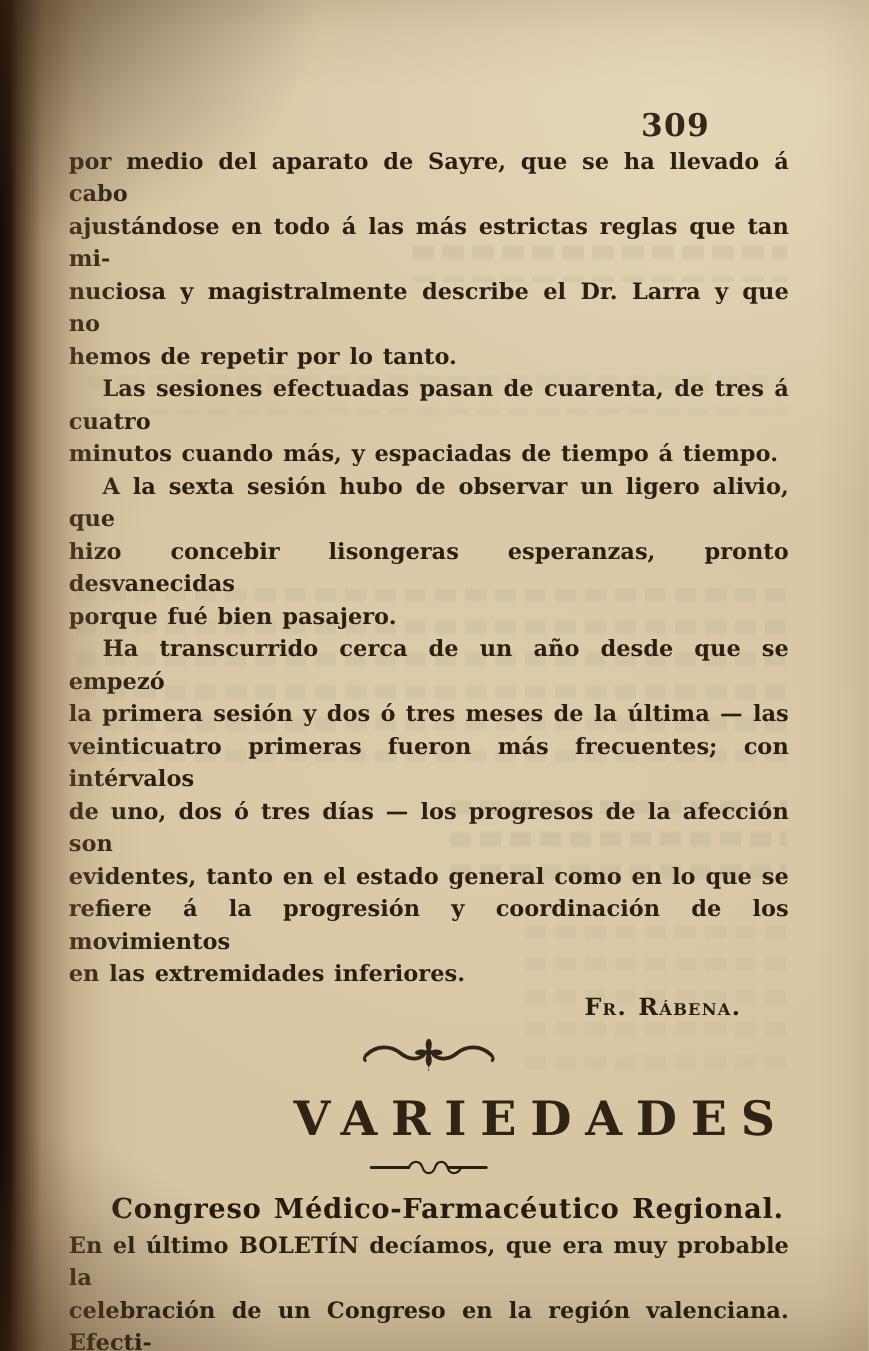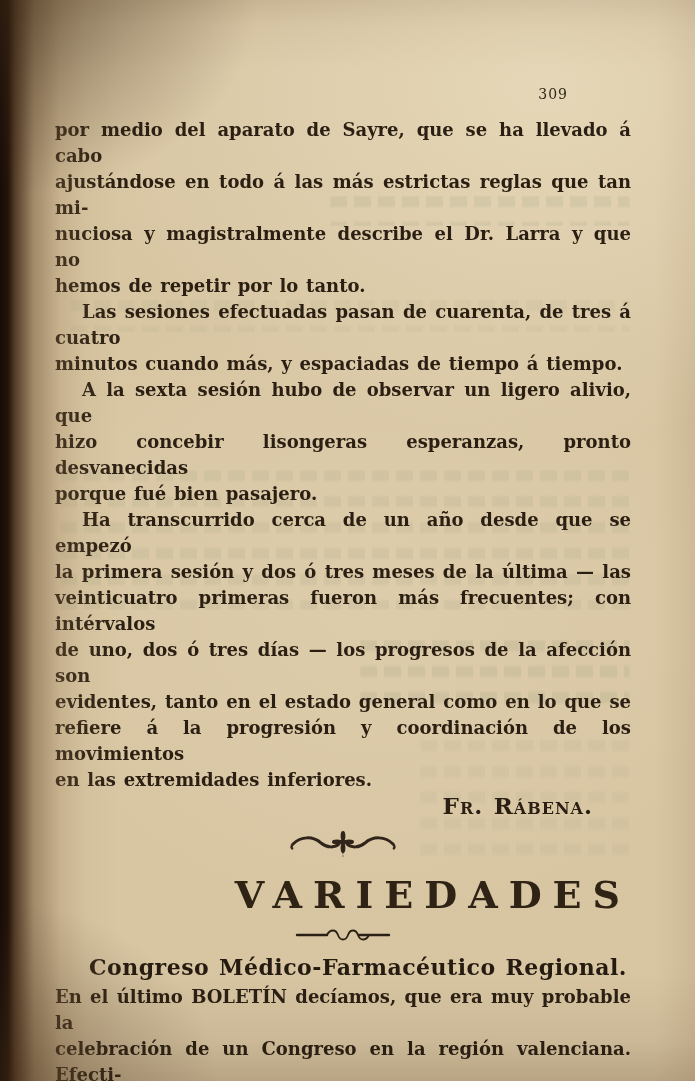--- a/index.html
+++ b/index.html
@@ -39,34 +39,34 @@
   .ghost{
     position:absolute;pointer-events:none;filter:blur(1.2px);
     background:repeating-linear-gradient(180deg,
       rgba(128,138,112,.13) 0 11px, rgba(128,138,112,0) 11px 26px);
     -webkit-mask-image:repeating-linear-gradient(90deg,#000 0 17px,transparent 17px 24px);
             mask-image:repeating-linear-gradient(90deg,#000 0 17px,transparent 17px 24px);
   }
   
   .page-number{
     position:absolute;top:86px;right:127px;
-    font-size:14px;font-weight:400;color:#33281a;letter-spacing:1px;
+    font-size:25px;font-weight:700;color:#33281a;letter-spacing:1px;
   }
   .page-text{
     position:absolute;left:55px;top:117px;width:576px;
     font-size:18px;font-weight:700;line-height:26px;color:#2a1f12;
     word-spacing:1.5px;
   }
   .line{text-align:justify;text-align-last:justify;white-space:normal;}
   .endline{text-align-last:left;}
   .para{margin:0;}
   .para.indent .line:first-child{text-indent:27px;}
   .signature{
     text-align:right;padding-right:38px;line-height:26px;
-    font-variant:small-caps;letter-spacing:1px;font-size:23px;color:#2a1f12;
+    font-variant:small-caps;letter-spacing:1px;font-size:19px;color:#2a1f12;
   }
   .ornament{
     text-align:center;margin-top:8px;height:34px;color:#31241a;
   }
   .section-title{
     text-align:right;margin-top:12px;
     font-size:38px;font-weight:700;letter-spacing:11px;line-height:44px;
     color:#2e2315;text-indent:11px; 
   }
   .byline{

